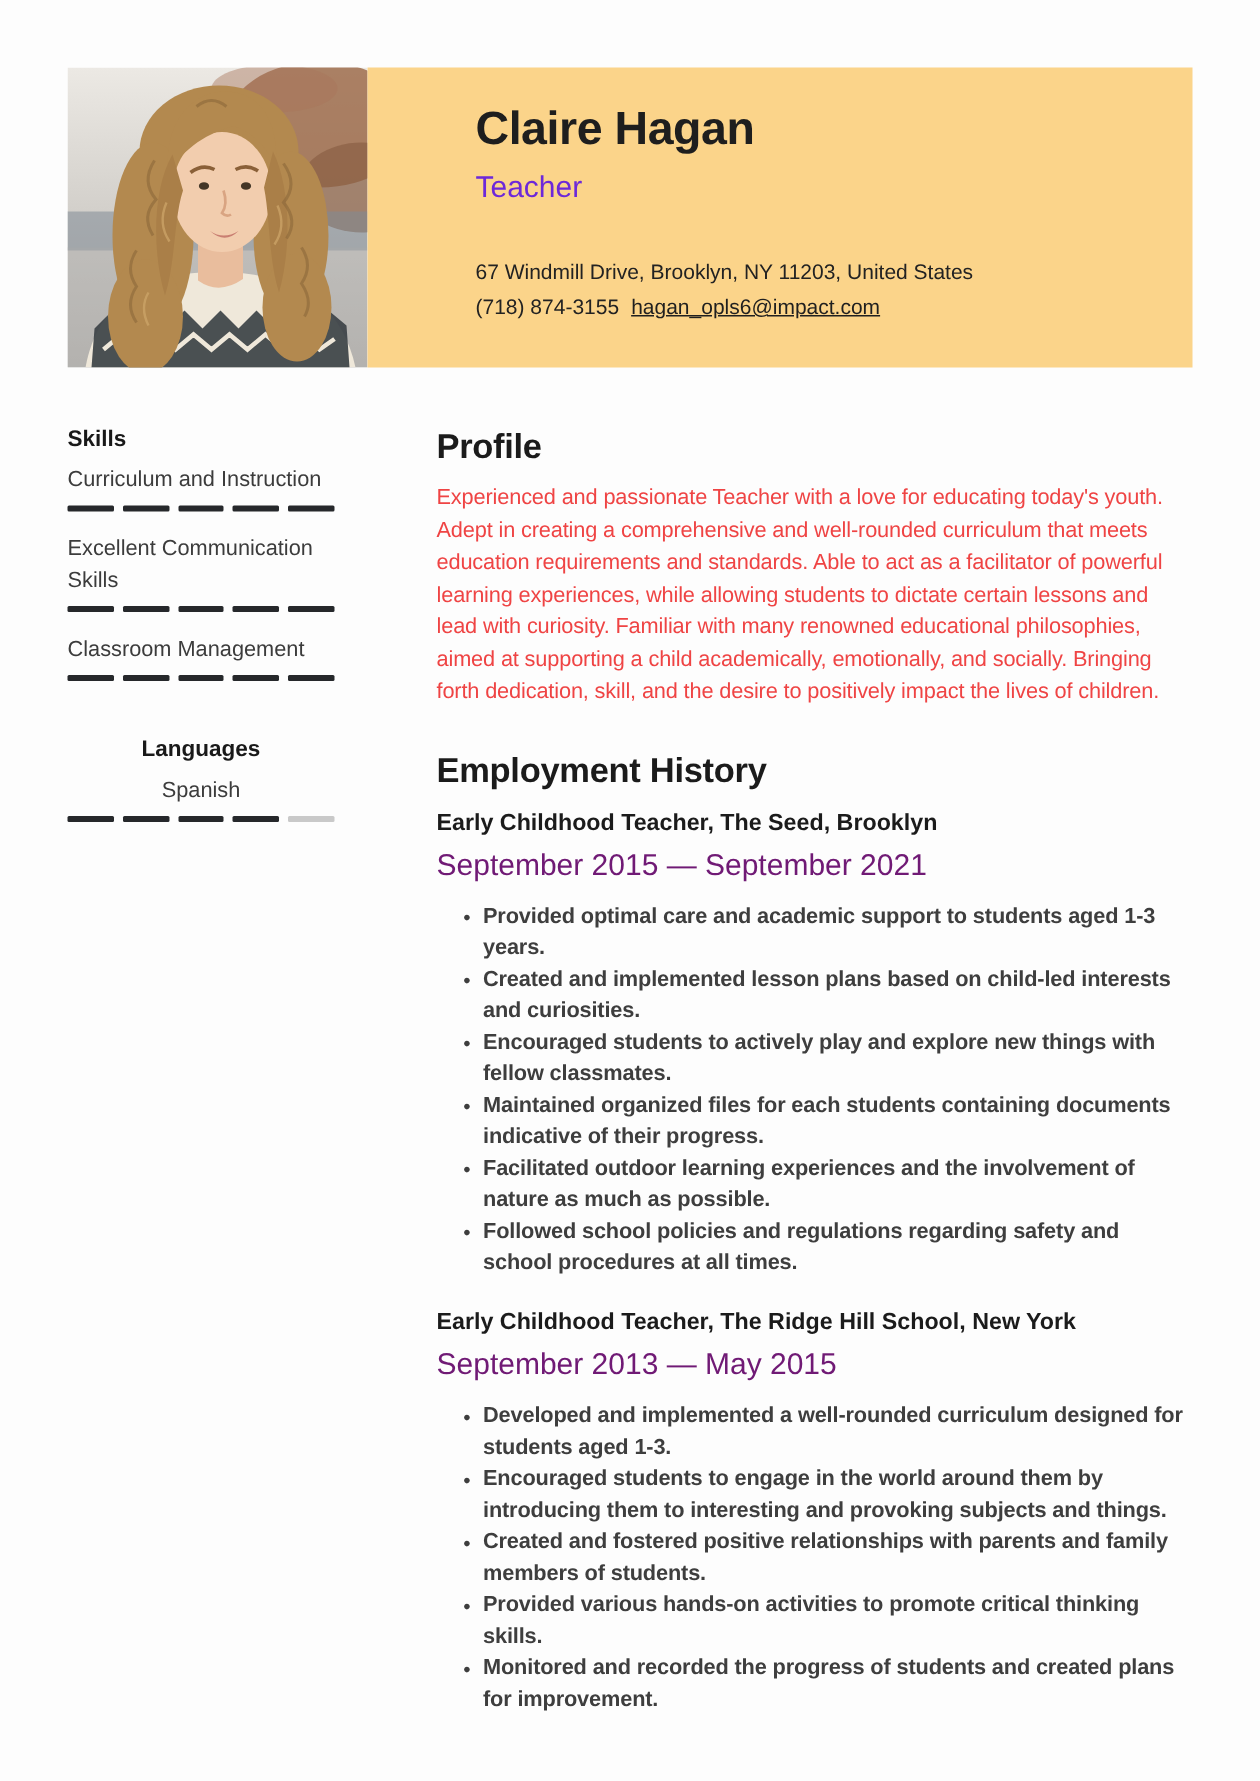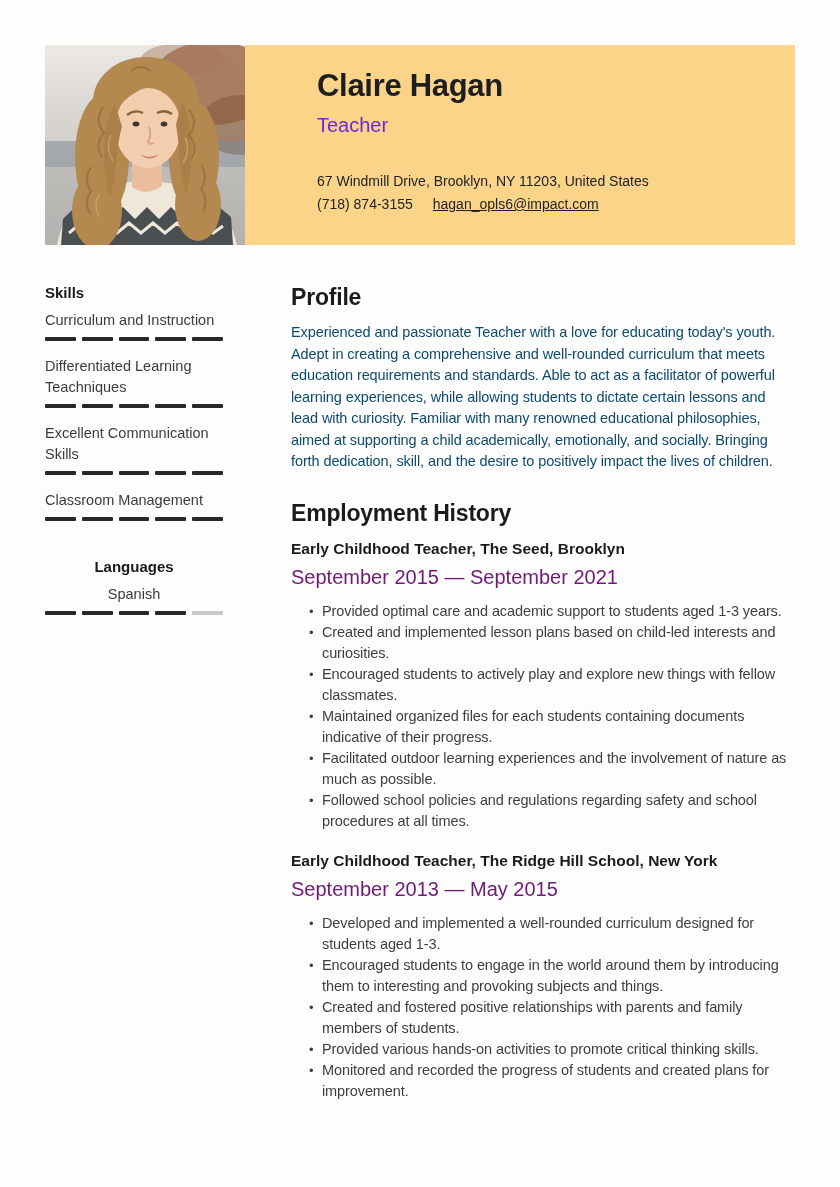--- a/index.html
+++ b/index.html
@@ -8,48 +8,48 @@
   .page { position:relative; width:840px; height:1187px; background:#fdfdfd; overflow:hidden; }
 
   
   .header { position:absolute; left:45px; top:45px; width:750px; height:200px; display:flex; }
   .photo { width:200px; height:200px; flex:none; }
   .photo svg { display:block; width:200px; height:200px; }
   .header-info { flex:1; background:var(--header-bg,#FBD48A); padding:23px 28px 0 72px; }
   .name { font-size:31px; font-weight:bold; color:#1e1e1e; letter-spacing:-0.3px; }
   .role { font-size:20px; color:#6d28d9; margin-top:10px; }
   .contact { margin-top:33px; font-size:14px; color:#222; line-height:23px; }
-  .contact-line2 { display:flex; gap:20px; align-items:baseline; }
+  .contact-line2 { display:flex; gap:8px; align-items:baseline; }
   .email { color:#1f1f1f; text-decoration:underline; cursor:pointer; }
 
   
   .content { position:absolute; left:45px; top:284px; width:750px; display:flex; }
   .sidebar { width:246px; flex:none; }
   .sidebar-inner { width:178px; }
   .main { width:504px; }
 
   
   .side-heading { font-size:15px; font-weight:bold; color:#191919; margin-bottom:9px; }
   .skill { margin-bottom:15px; }
   .skill-name { font-size:14.5px; color:#3c3c3c; line-height:21px; margin-bottom:6px; }
   .bar { display:flex; gap:6px; height:4px; }
   .bar .seg { flex:1; border-radius:1px; }
   .bar .seg.filled { background:var(--bar-filled,#26282B); }
   .bar .seg.empty { background:var(--bar-empty,#C9C9C9); }
   .languages-block { margin-top:37px;text-align:center; }
 
   
   .section-heading { font-size:23px; font-weight:bold; color:#1b1b1b; letter-spacing:-0.2px; }
-  .profile-text { margin-top:11px; font-size:14.5px; color:#0c4a6e; line-height:21.5px; letter-spacing:-0.1px; }
+  .profile-text { margin-top:11px; font-size:14.5px; color:#ef4444; line-height:21.5px; letter-spacing:-0.1px; }
   .employment { margin-top:27px; }
   .job { margin-top:13px; }
   .job + .job { margin-top:20px; }
   .job-title { font-size:15.5px; font-weight:bold; color:#1b1b1b; }
   .job-dates { font-size:20px; color:#701a75; margin-top:8px; }
-  ul.bullets { list-style:none; margin-top:12px; padding-left:31px; }
+  ul.bullets { list-style:none; margin-top:12px; padding-left:31px;font-weight:bold; }
   ul.bullets li { position:relative; font-size:14.5px; color:#3e3e3e; line-height:21px; letter-spacing:-0.1px; }
   ul.bullets li::before { content:"•"; position:absolute; left:-13px; top:0; font-size:13px; color:#3e3e3e; }
 </style>
 </head>
 <body>
 
 <div class="page">
 
   <div class="header">
     <div class="photo">
@@ -132,30 +132,20 @@
           <div class="skill-name">Curriculum and Instruction</div>
           <div class="bar">
               <span class="seg filled"></span>
               <span class="seg filled"></span>
               <span class="seg filled"></span>
               <span class="seg filled"></span>
               <span class="seg filled"></span>
             </div>
         </div>
         <div class="skill">
-          <div class="skill-name">Differentiated Learning Teachniques</div>
-          <div class="bar">
-              <span class="seg filled"></span>
-              <span class="seg filled"></span>
-              <span class="seg filled"></span>
-              <span class="seg filled"></span>
-              <span class="seg filled"></span>
-            </div>
-        </div>
-        <div class="skill">
           <div class="skill-name">Excellent Communication Skills</div>
           <div class="bar">
               <span class="seg filled"></span>
               <span class="seg filled"></span>
               <span class="seg filled"></span>
               <span class="seg filled"></span>
               <span class="seg filled"></span>
             </div>
         </div>
         <div class="skill">

